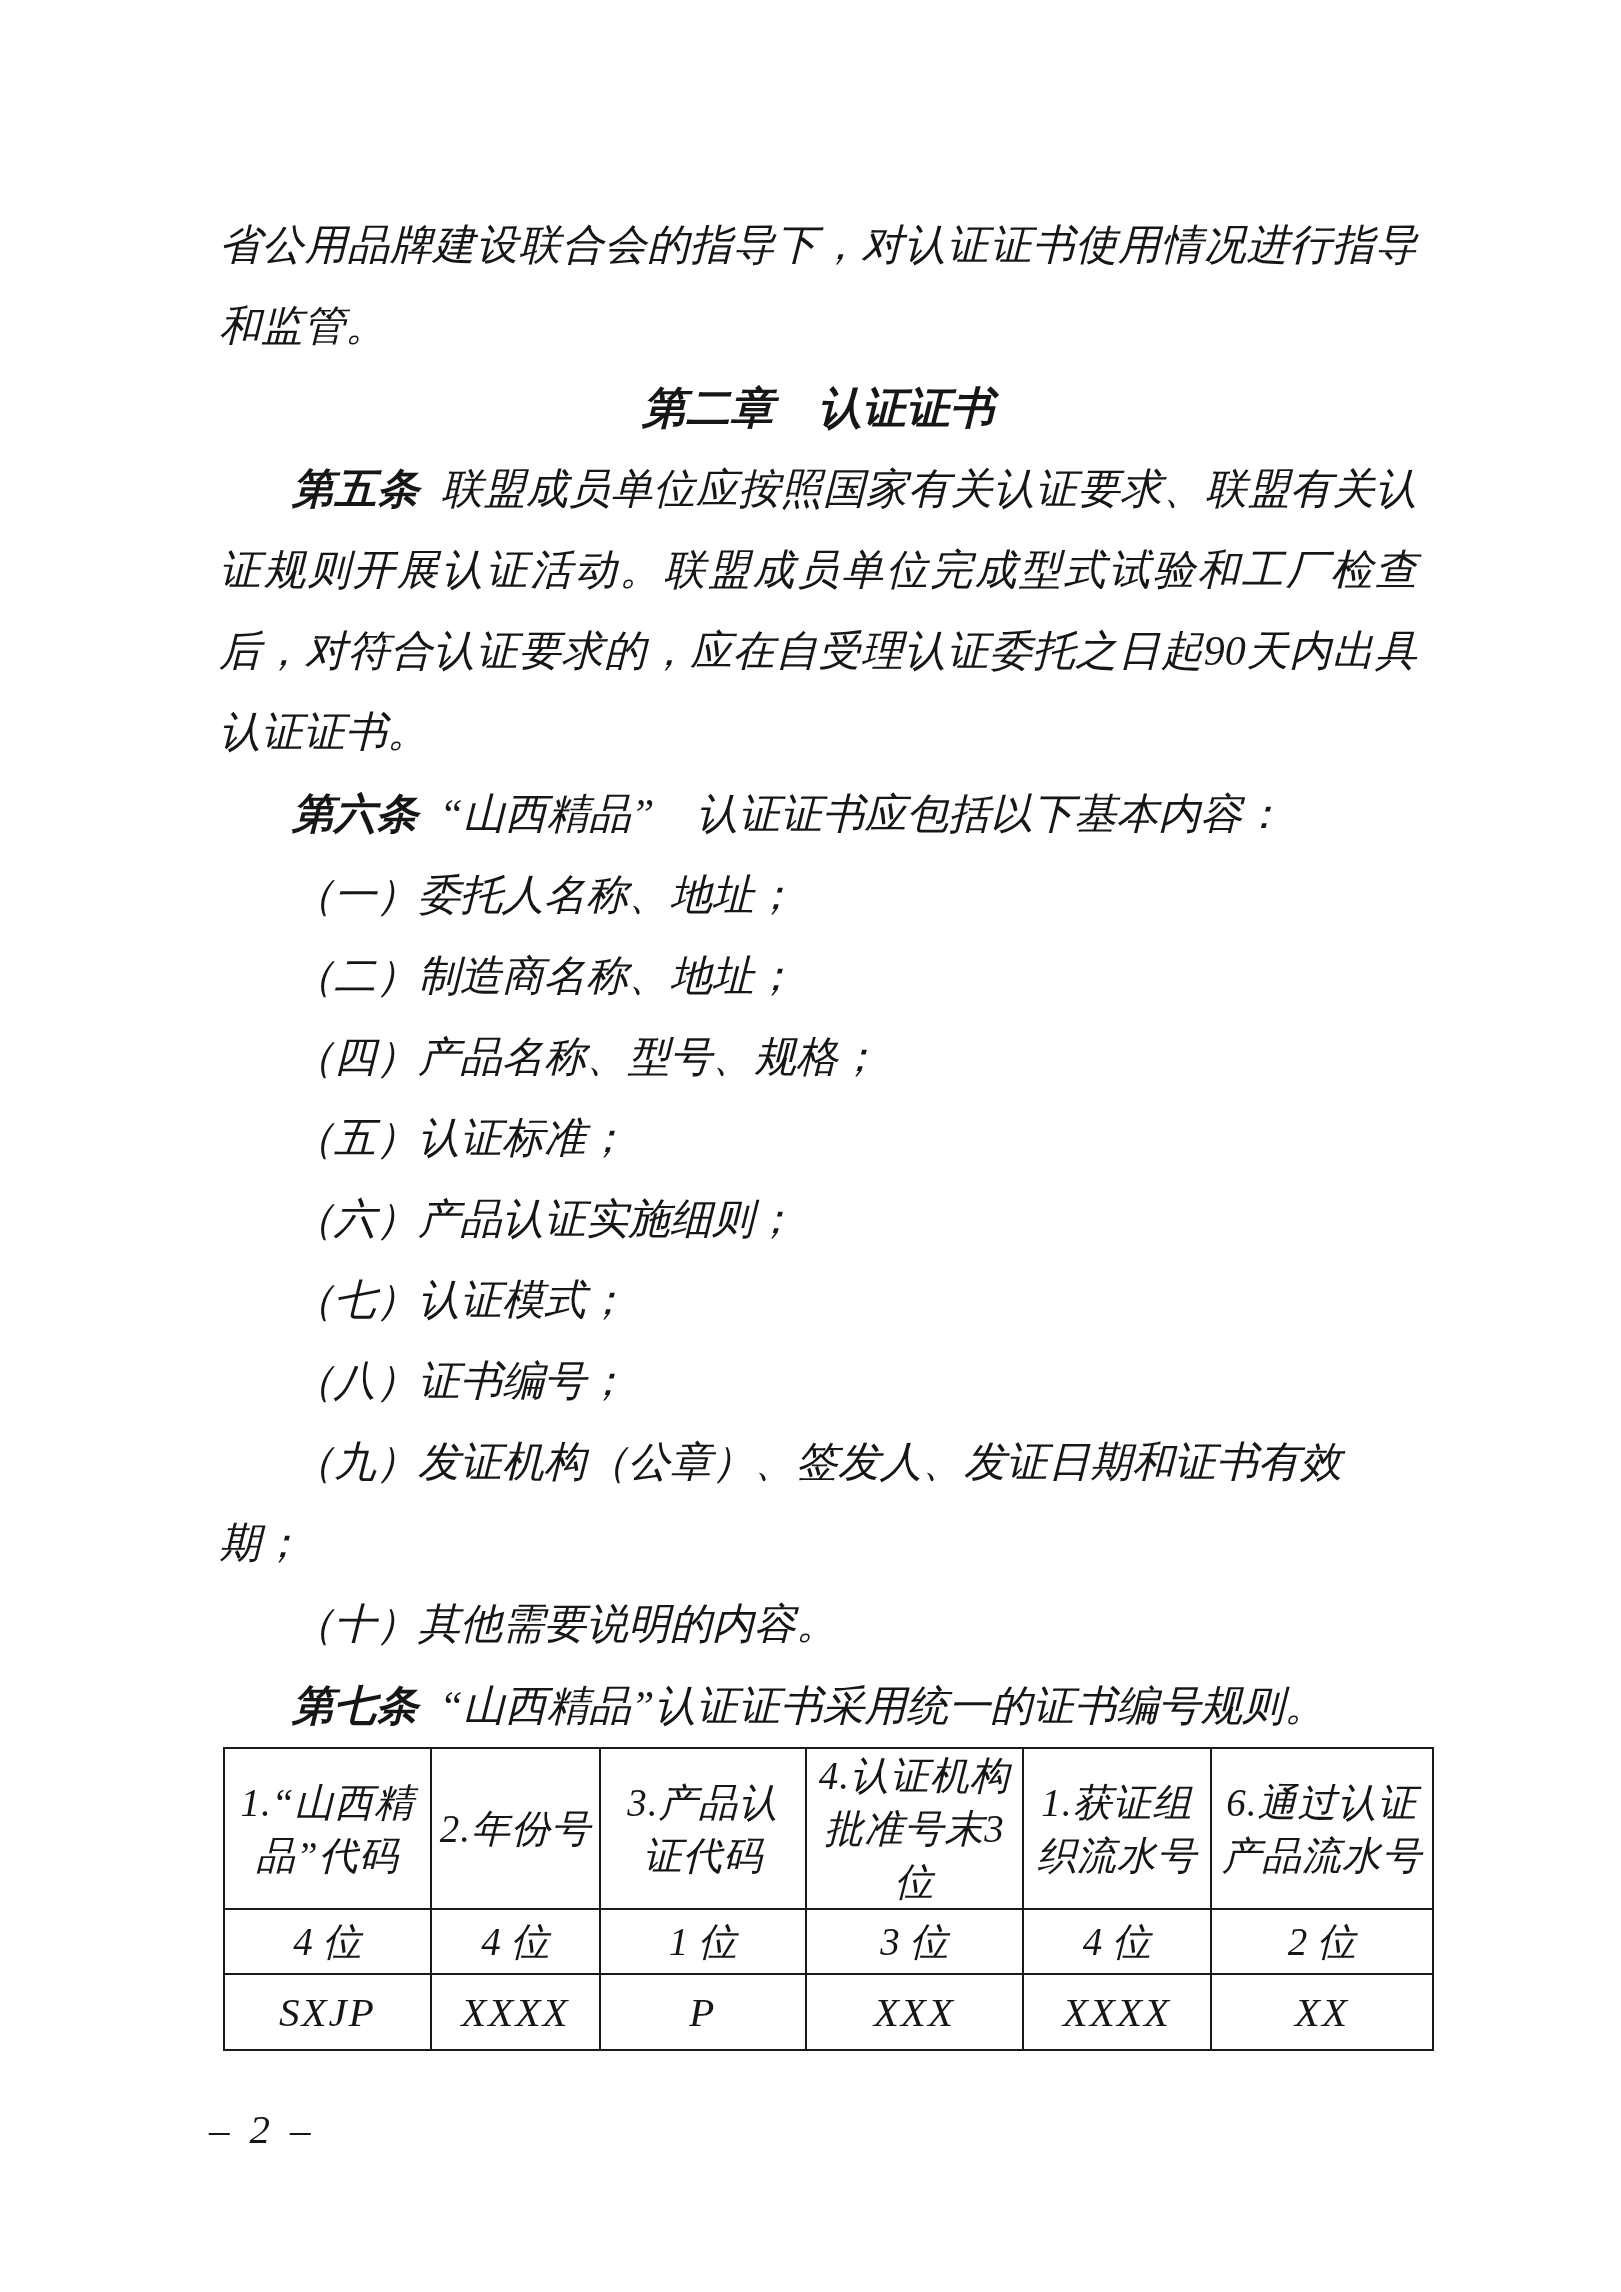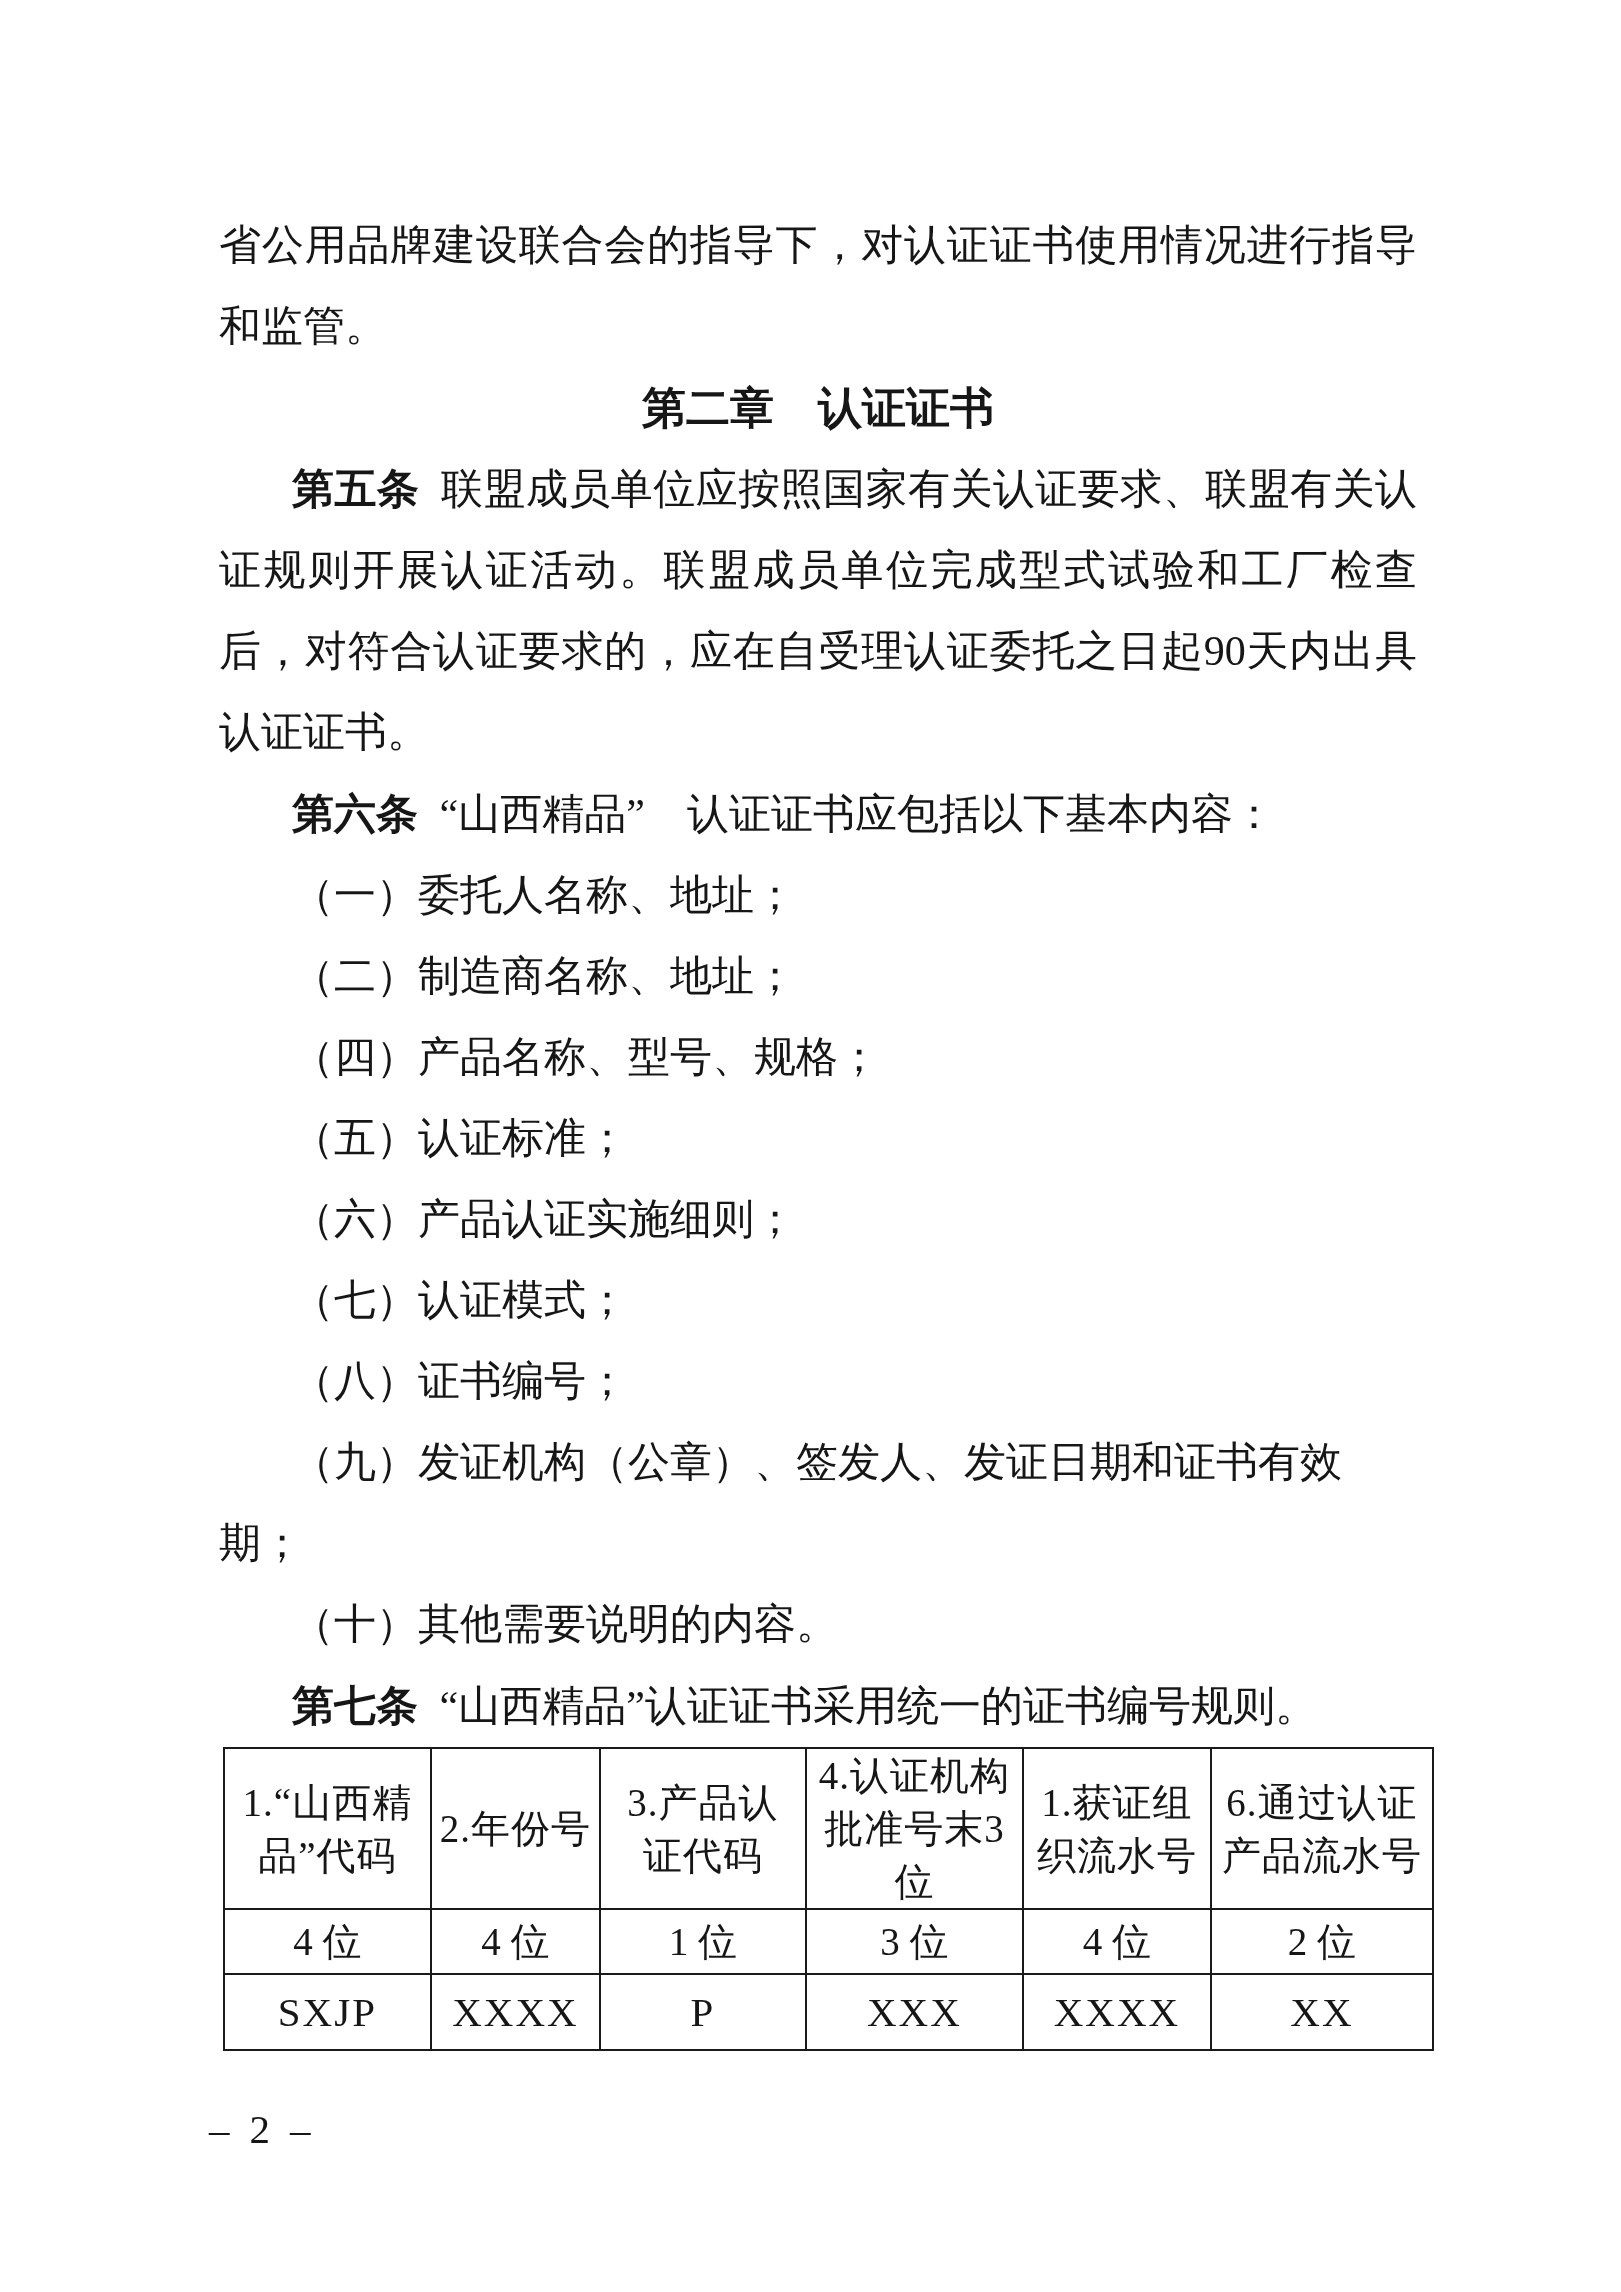--- a/index.html
+++ b/index.html
@@ -5,20 +5,21 @@
   html,body{margin:0;padding:0;}
   body{background:#9a9a9a;}
   .page{
     position:relative;
     width:1621px;height:2293px;
     margin:0 auto;
     background:var(--background,#ffffff);
     color:var(--text,#161616);
     font-family:"Liberation Serif","DejaVu Serif",serif;
     overflow:hidden;
+    font-style:italic;
   }
   .content{position:absolute;left:219px;top:205px;width:1198px;}
   .para{margin:0;font-size:42px;line-height:81px;text-align:justify;}
   .article{text-indent:73px;}
   .item{text-indent:73px;text-align:left;}
   .chapter{
     margin:0;font-size:44px;line-height:81px;font-weight:700;
     text-align:center;
     font-family:"Liberation Sans","DejaVu Sans",sans-serif;
   }

